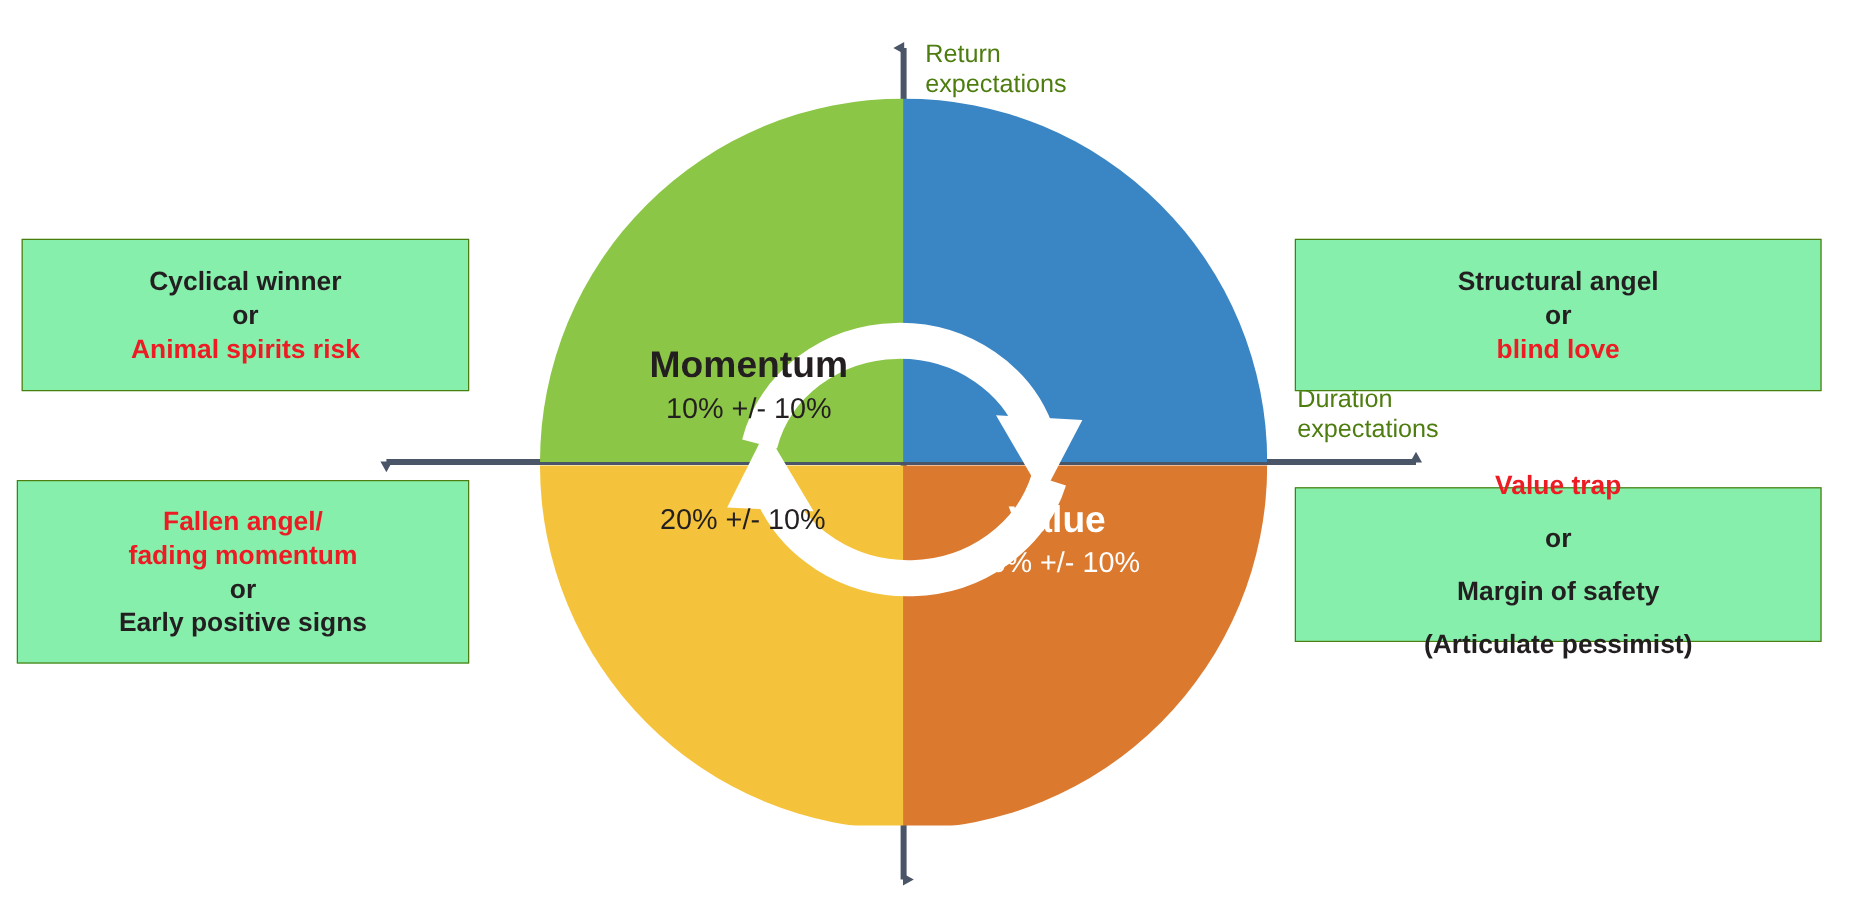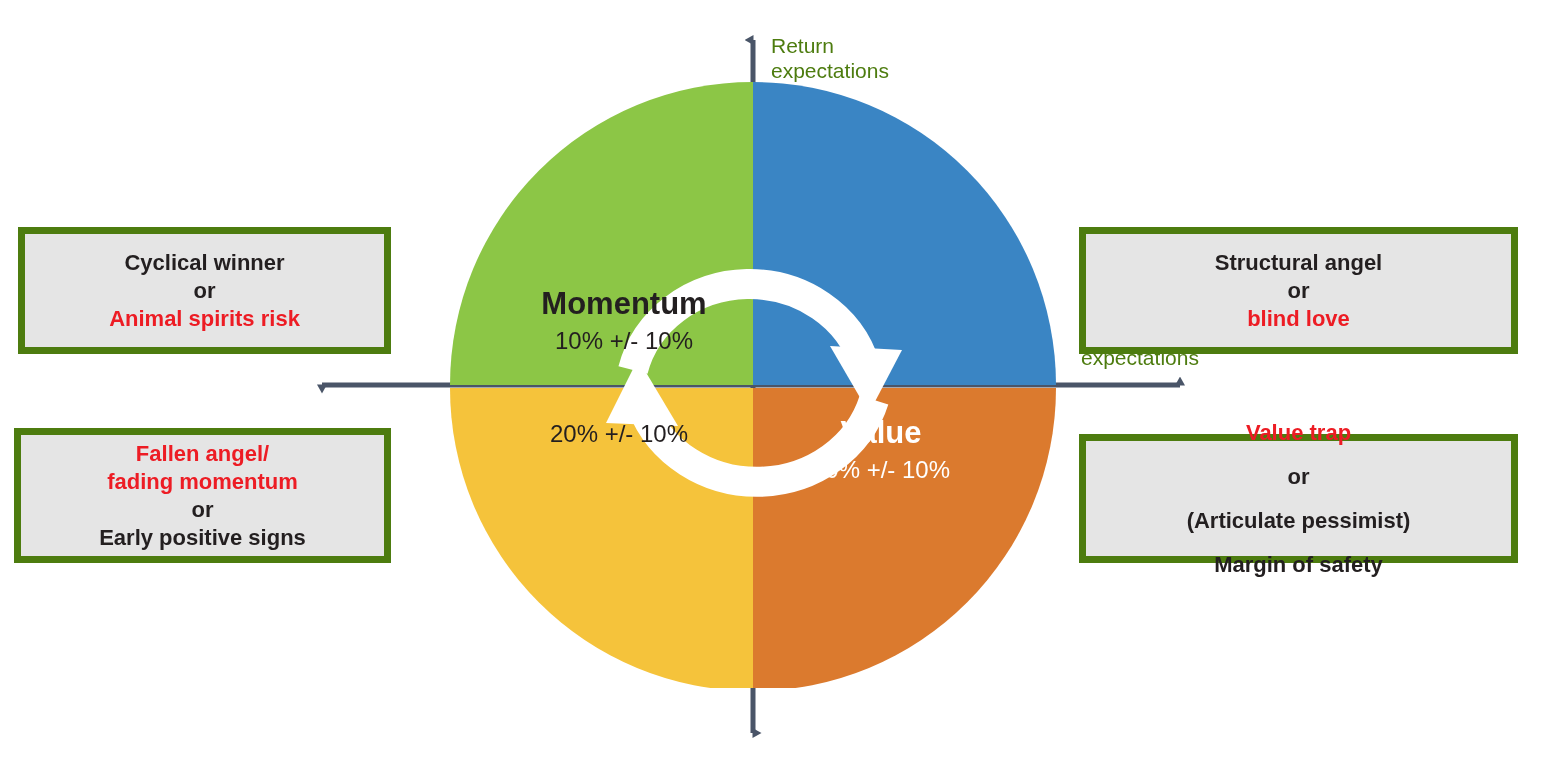--- a/index.html
+++ b/index.html
@@ -73,40 +73,39 @@
   .light-text { color: #FFFFFF; }
 
   #quad-label-momentum   { left: 494px; top: 286px; }
   #quad-label-quality    { left: 751px; top: 291px; }
   #quad-label-transition { left: 489px; top: 415px; }
   #quad-label-value      { left: 751px; top: 415px; }
 
   
   .side-box {
     position: absolute;
-    background: #e5e5e5;
-    border: 7px solid #4d7c0f;
+    background: #86efac;
+    border: 1px solid #4d7c0f;
     box-sizing: border-box;
     display: flex;
     flex-direction: column;
     align-items: center;
     justify-content: center;
     text-align: center;
     font-size: 22px;
     font-weight: bold;
     line-height: 28px;
     color: #231F20;
-    margin-top: 28px;
   }
   .side-box .line { display: block; white-space: nowrap; }
   .side-box .red  { color: #ED1C24; }
   .side-box .blk  { color: #231F20; }
 
   #box-top-left     { left: 18px;   top: 199px; width: 373px; height: 127px; }
-  #box-bottom-left  { left: 14px;   top: 400px; width: 377px; height: 135px; text-align: center; }
+  #box-bottom-left  { left: 14px;   top: 400px; width: 377px; height: 153px; text-align: center; }
   #box-top-right    { left: 1079px; top: 199px; width: 439px; height: 127px; }
   #box-bottom-right { left: 1079px; top: 406px; width: 439px; height: 129px; gap: 16px; }
 </style>
 </head>
 <body>
 
 <div id="stage">
 
   <svg id="axes" viewBox="0 0 1542 764" width="1542" height="764" aria-hidden="true">
     <defs>
@@ -191,17 +190,17 @@
 
   <div class="side-box" id="box-top-right">
     <span class="line blk">Structural angel</span>
     <span class="line blk">or</span>
     <span class="line red">blind love</span>
   </div>
 
   <div class="side-box" id="box-bottom-right">
     <span class="line red">Value trap</span>
     <span class="line blk">or</span>
+    <span class="line blk">Margin of safety</span>
     <span class="line blk">(Articulate pessimist)</span>
-    <span class="line blk">Margin of safety</span>
   </div>
 
 </div>
 
 </body></html>

